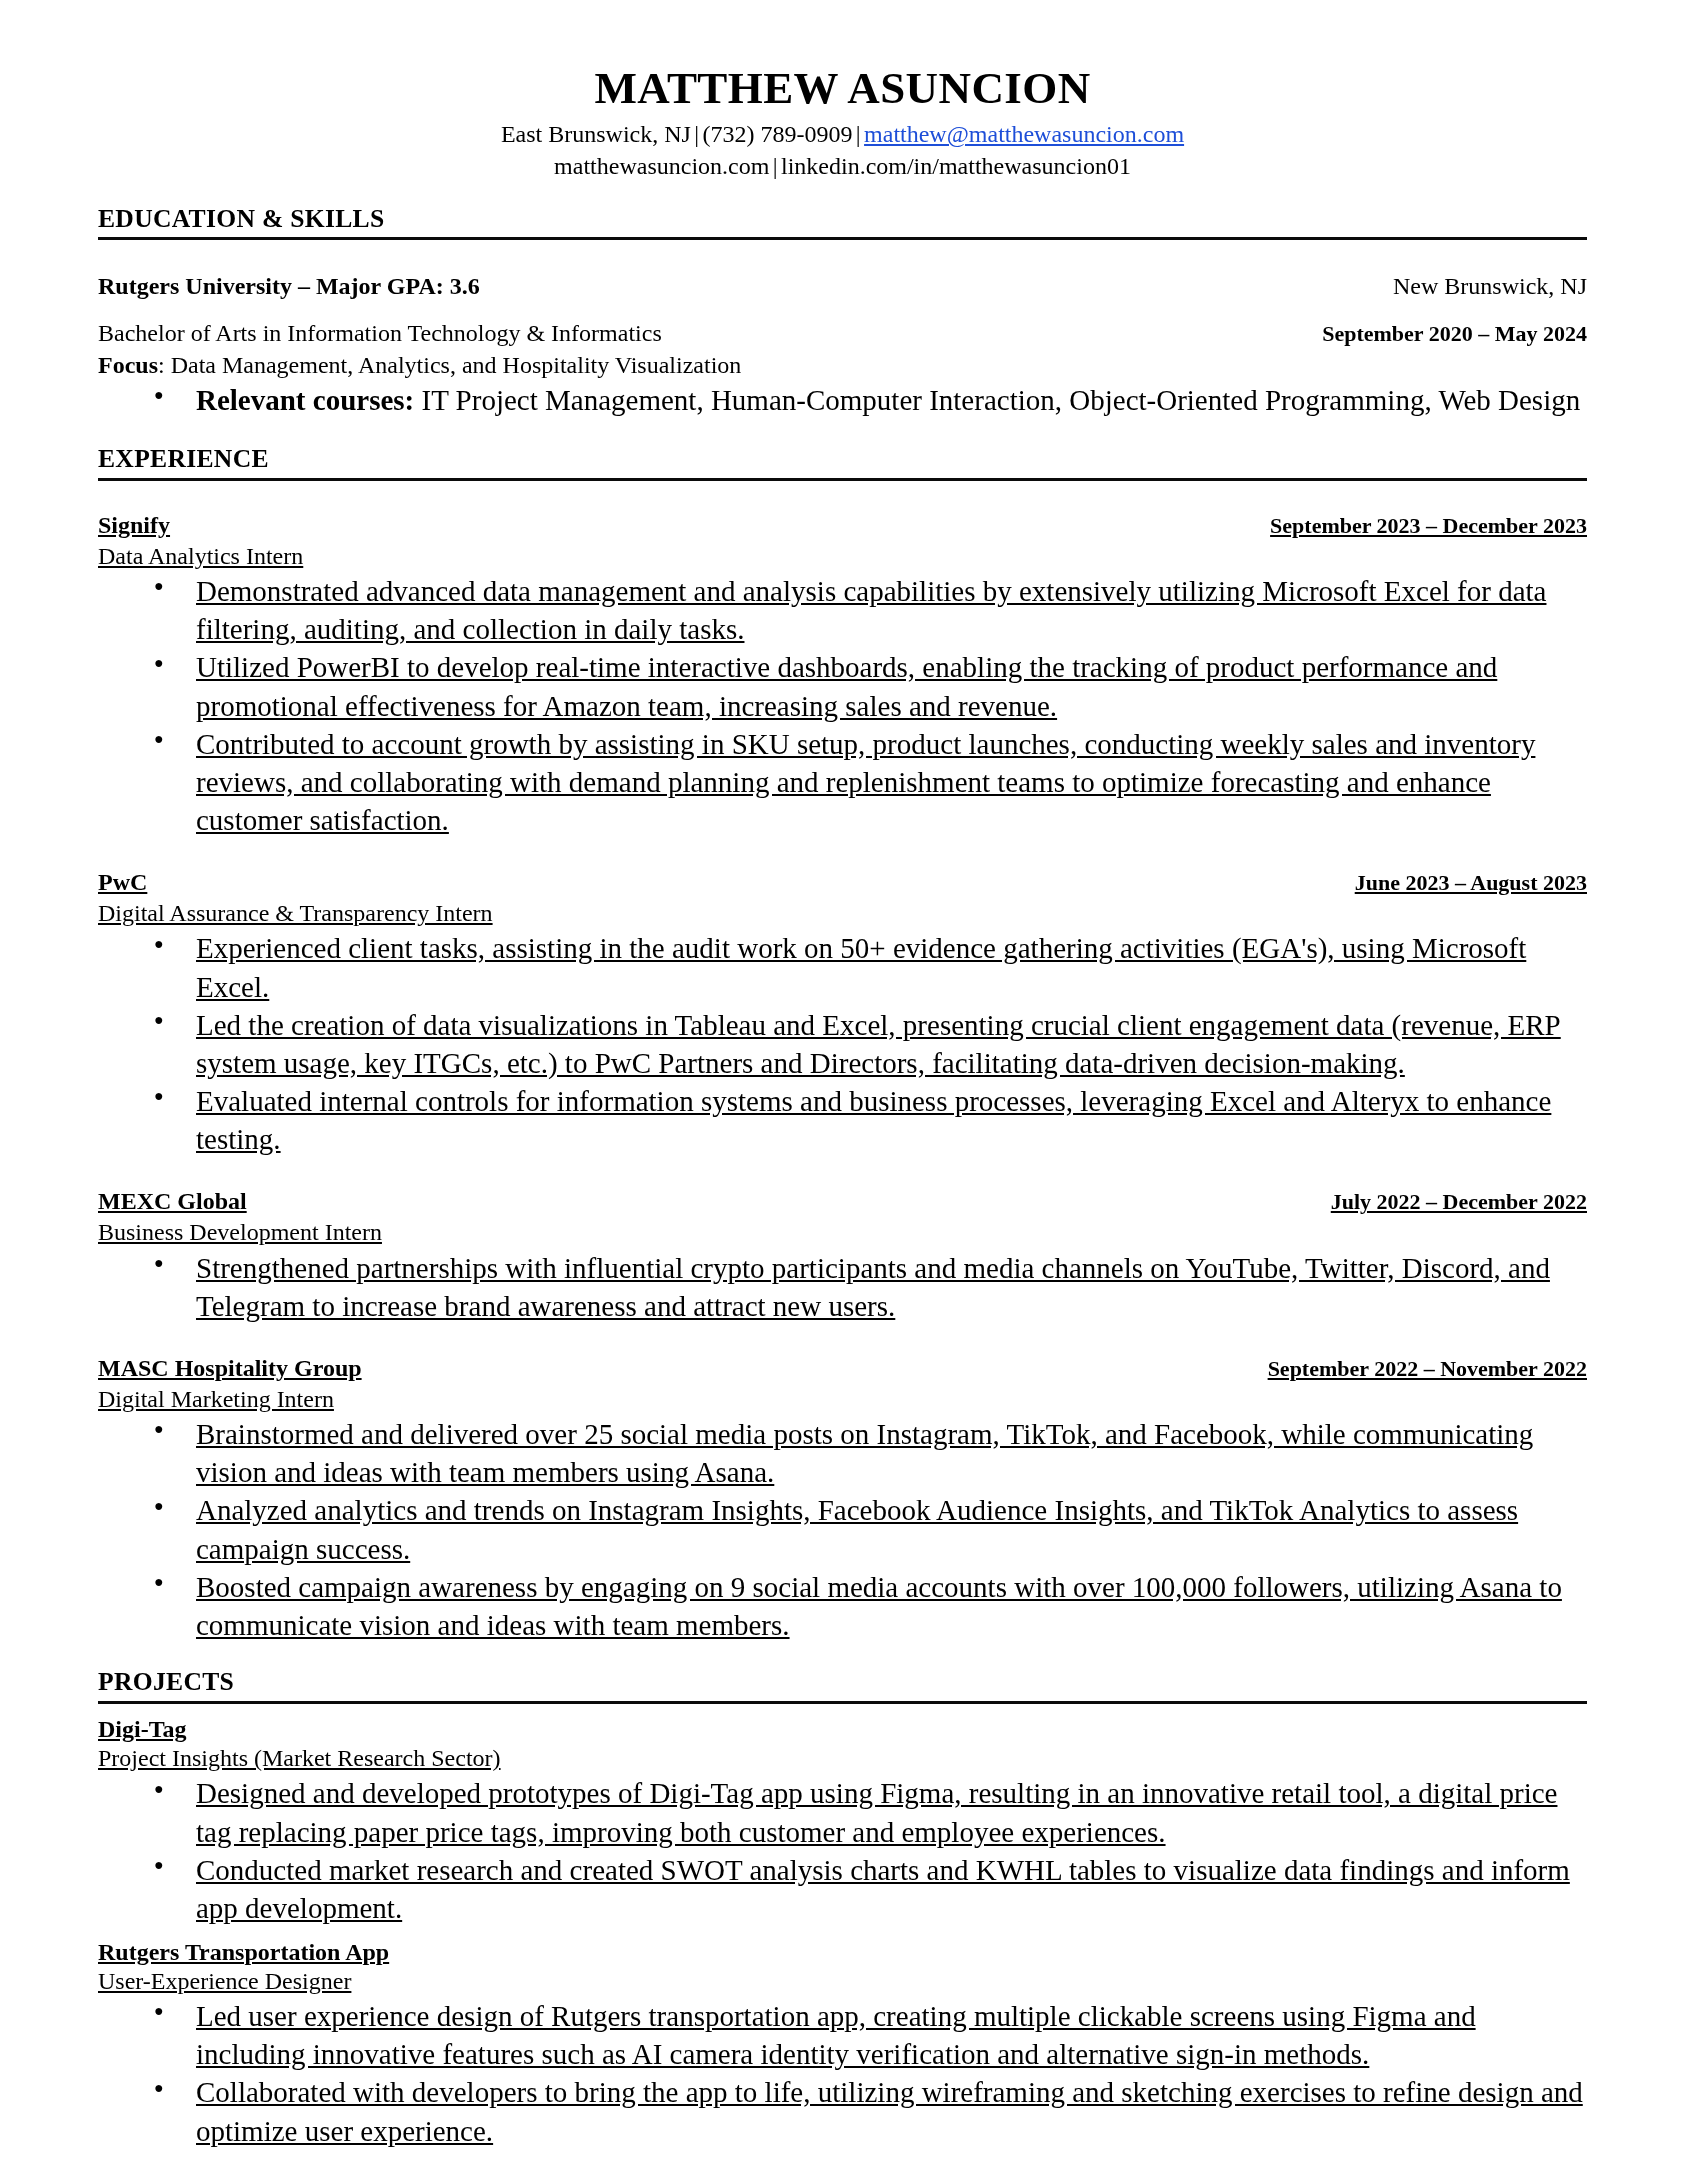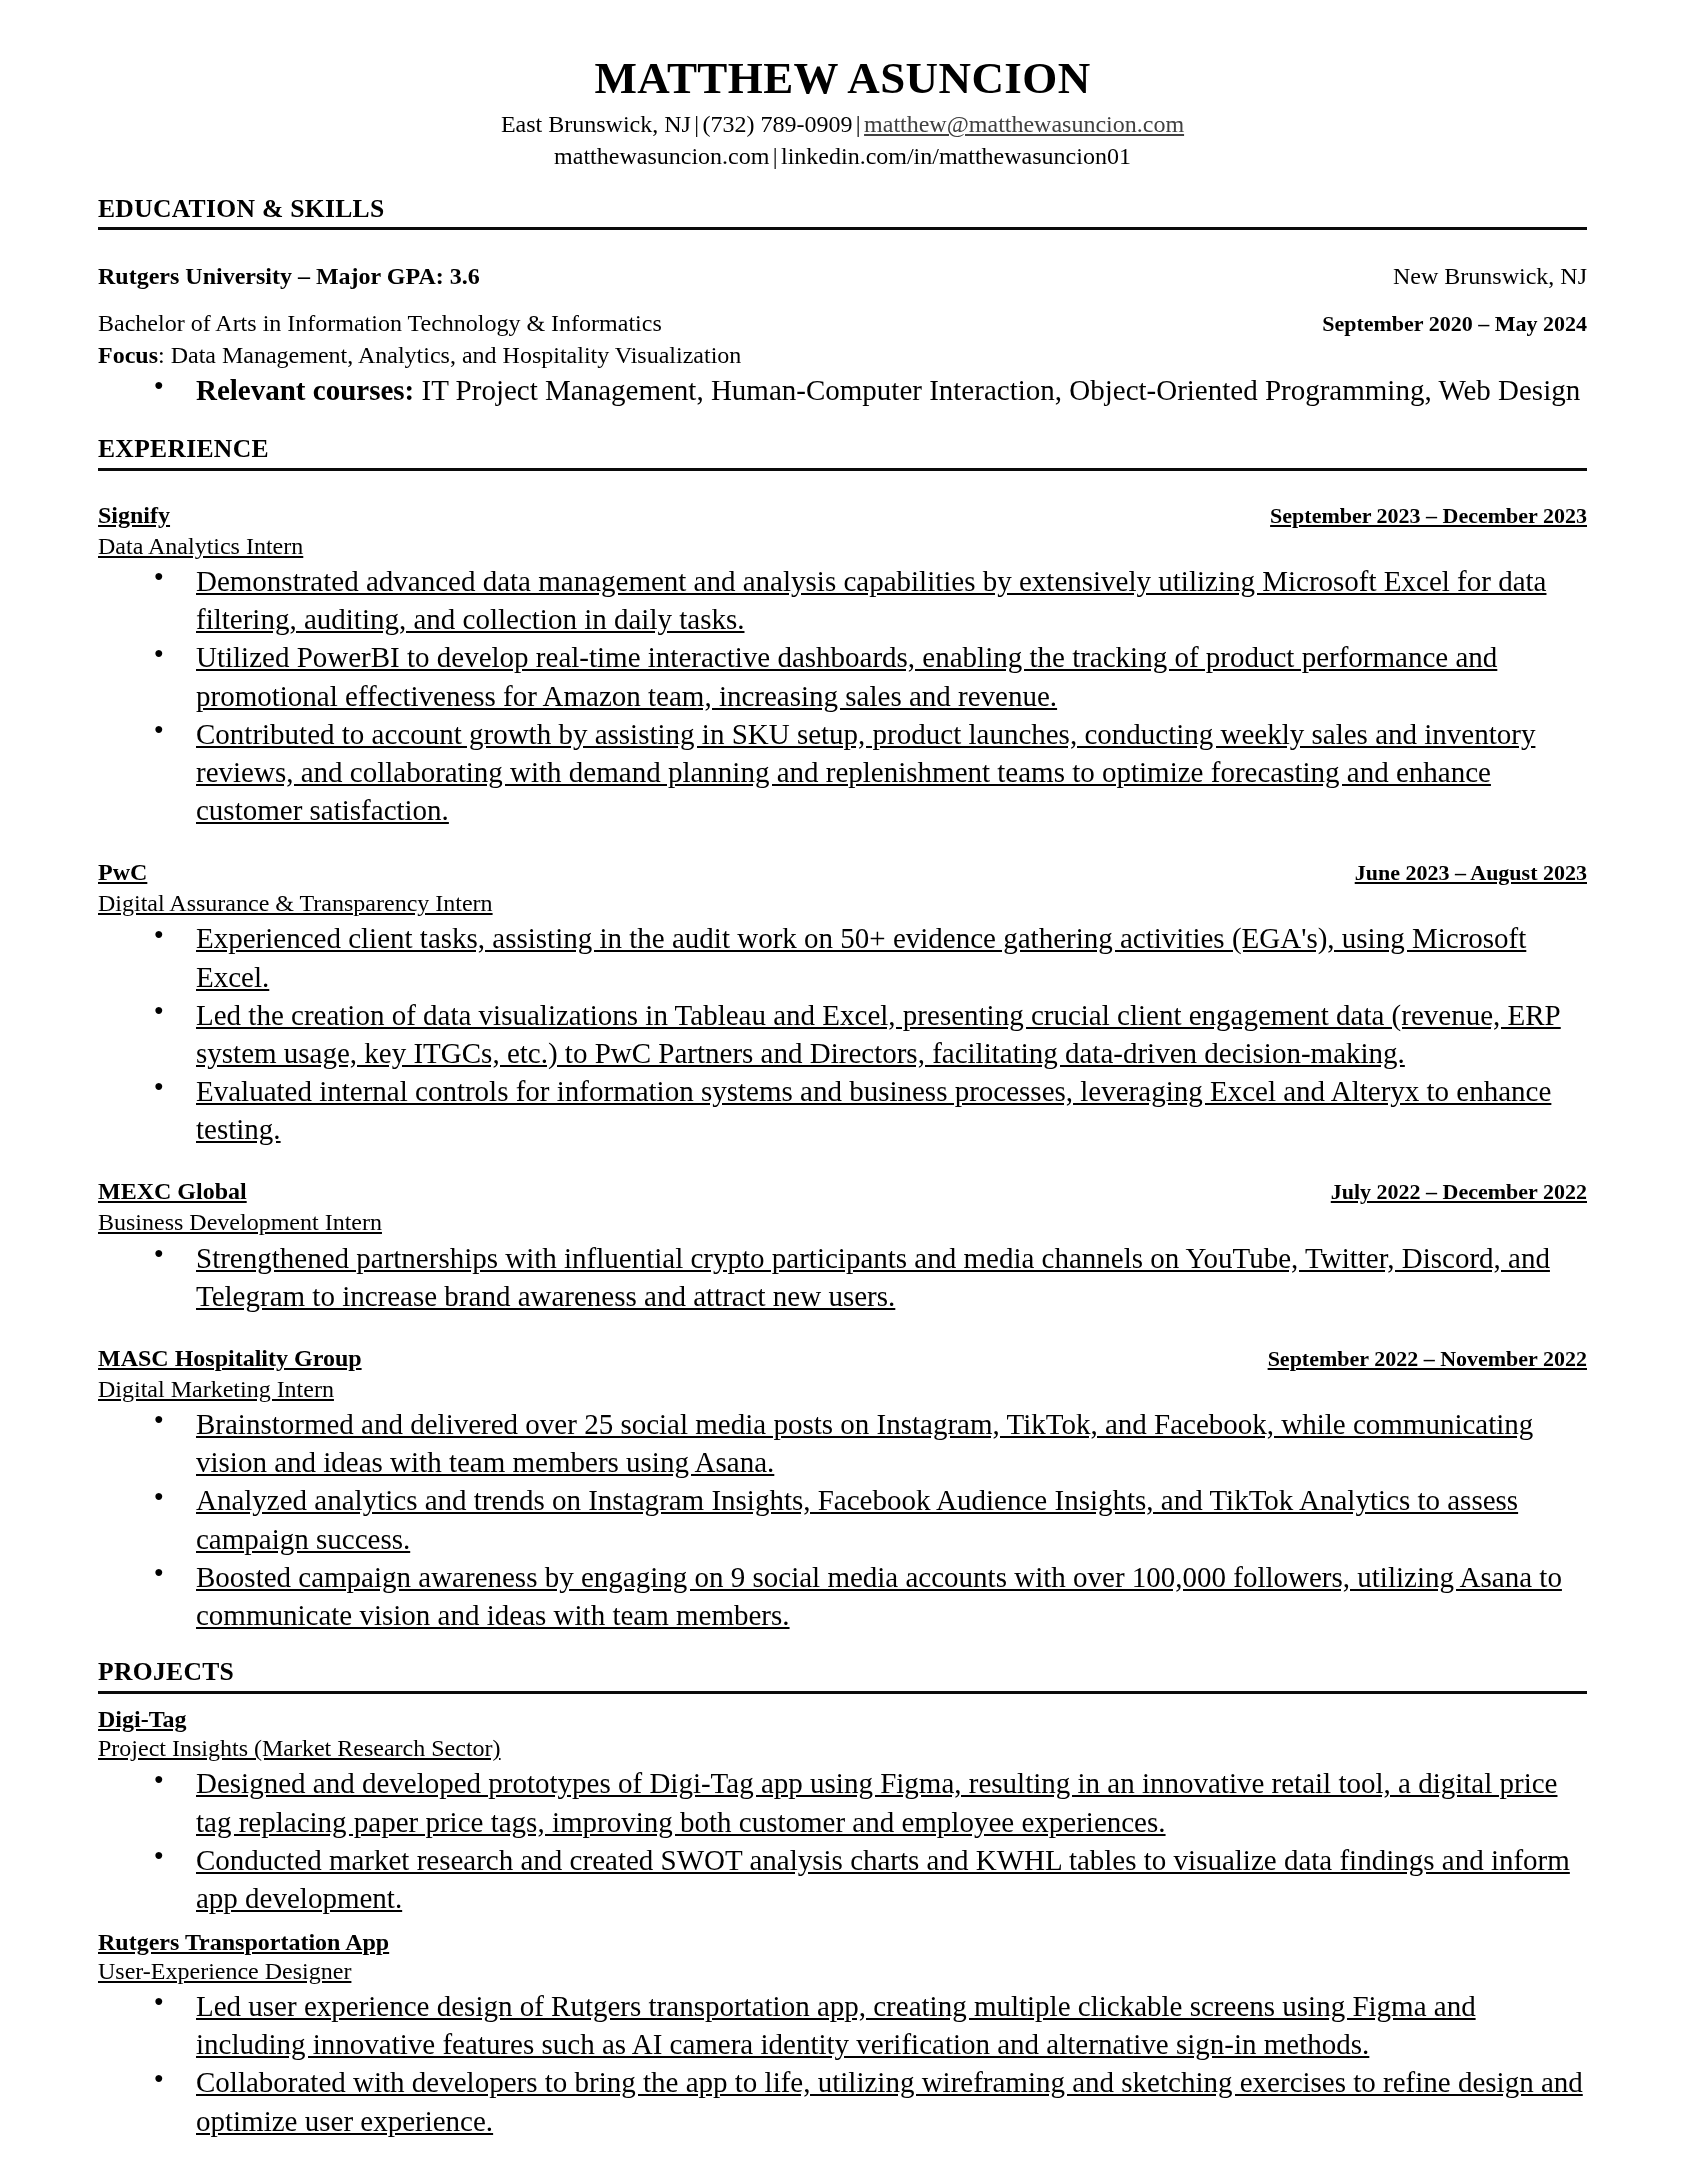--- a/index.html
+++ b/index.html
@@ -11,21 +11,21 @@
     width: 1685px;
     height: 2181px;
     font-family: "Liberation Serif", "DejaVu Serif", serif;
     color: #000000;
     -webkit-font-smoothing: antialiased;
   }
   .page {
     width: 1685px;
     height: 1740px;
     box-sizing: border-box;
-    padding: 0 98px;
+    padding: 10px 98px;
     position: relative;
   }
 
   
   .header {
     text-align: center;
     padding-top: 53px;
   }
   .name {
     font-size: 45px;
@@ -36,21 +36,21 @@
   }
   .contact-line {
     font-size: 24px;
     line-height: 1.30;
     margin: 0;
     white-space: nowrap;
   }
   .contact-line.first { margin-top: 6px; }
   .sep { padding: 0 3.4px; }
   .maillink {
-    color: #404040;
+    color: #1d4ed8;
     text-decoration: underline;
   }
 
   
   .section { margin-top: 0; }
   .section-title {
     font-size: 25.6px;
     font-weight: bold;
     letter-spacing: 0.3px;
     line-height: 1.18;

